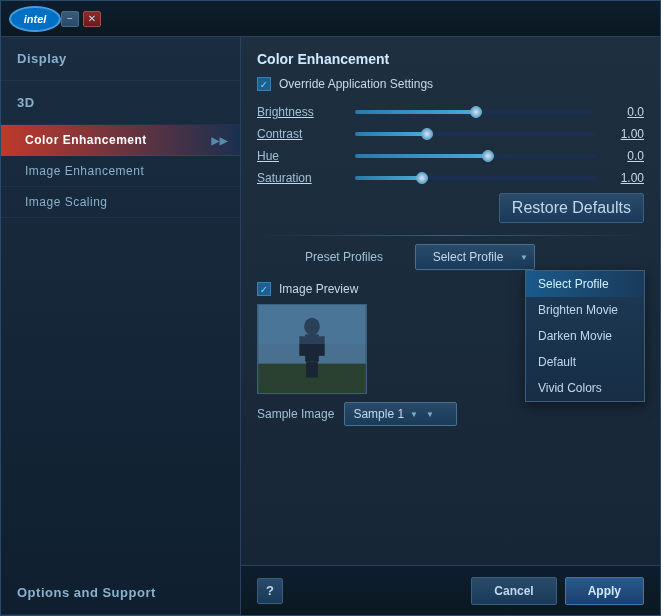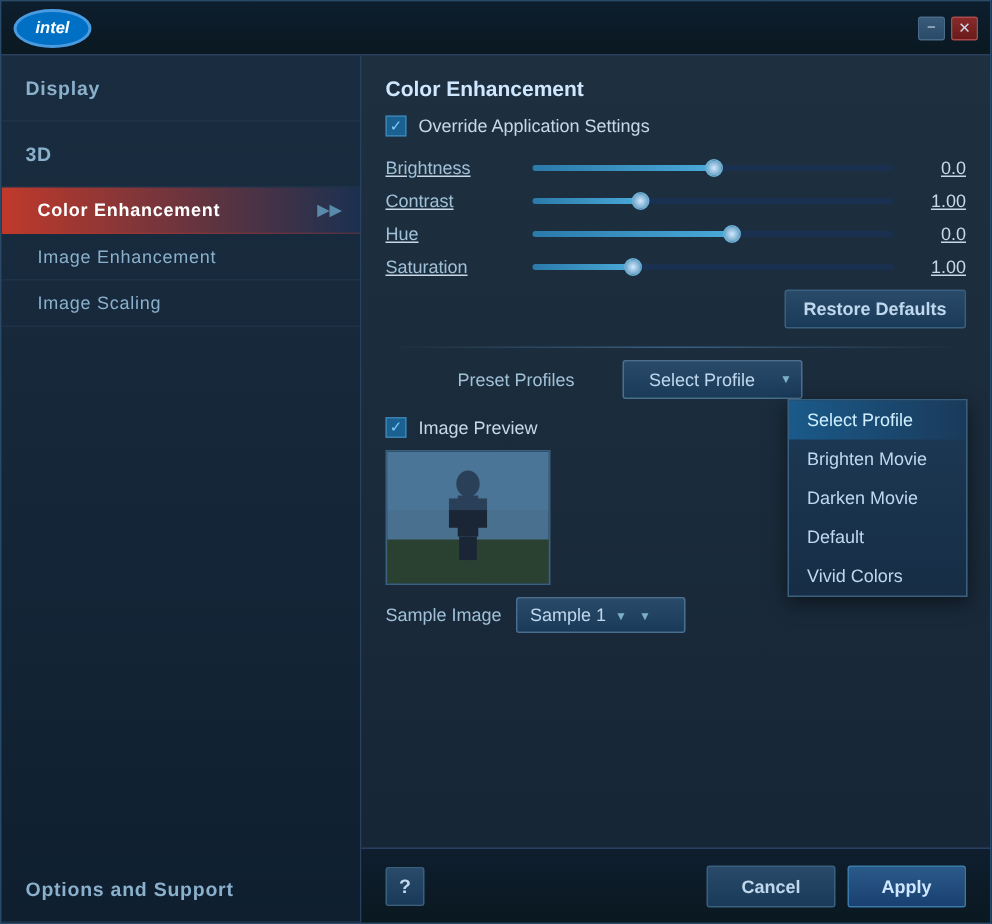--- a/index.html
+++ b/index.html
@@ -21,21 +21,20 @@
       display: flex;
       flex-direction: column;
       position: relative;
     }
 
     .title-bar {
       height: 36px;
       background: linear-gradient(180deg, #0d1e2e 0%, #0a1820 100%);
       display: flex;
       align-items: center;
-      justify-content: space-between;
       padding: 0 8px;
       border-bottom: 1px solid #2a4060;
     }
 
     .title-bar-left {
       display: flex;
       align-items: center;
       gap: 8px;
     }
 
@@ -230,24 +229,23 @@
       display: flex;
       justify-content: flex-end;
       margin-bottom: 12px;
     }
 
     .btn-restore {
       background: linear-gradient(180deg, #2a4a6a 0%, #1a3a5a 100%);
       border: 1px solid #3a6080;
       color: #c0d8ee;
       padding: 5px 12px;
-      font-size: 12px;
-      cursor: pointer;
-      border-radius: 2px;
-      font-weight: bold;
+      font-size: 16px;
+      cursor: pointer;
+      border-radius: 2px;
     }
 
     .preset-profiles-row {
       display: flex;
       align-items: center;
       gap: 10px;
       margin-bottom: 12px;
       position: relative;
     }
 

